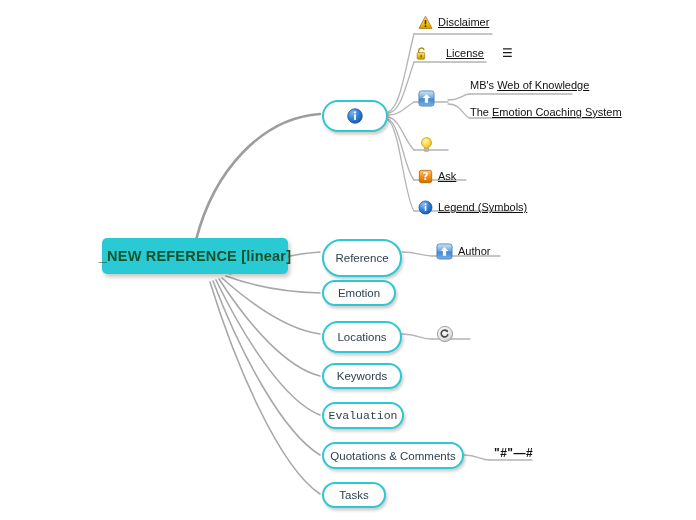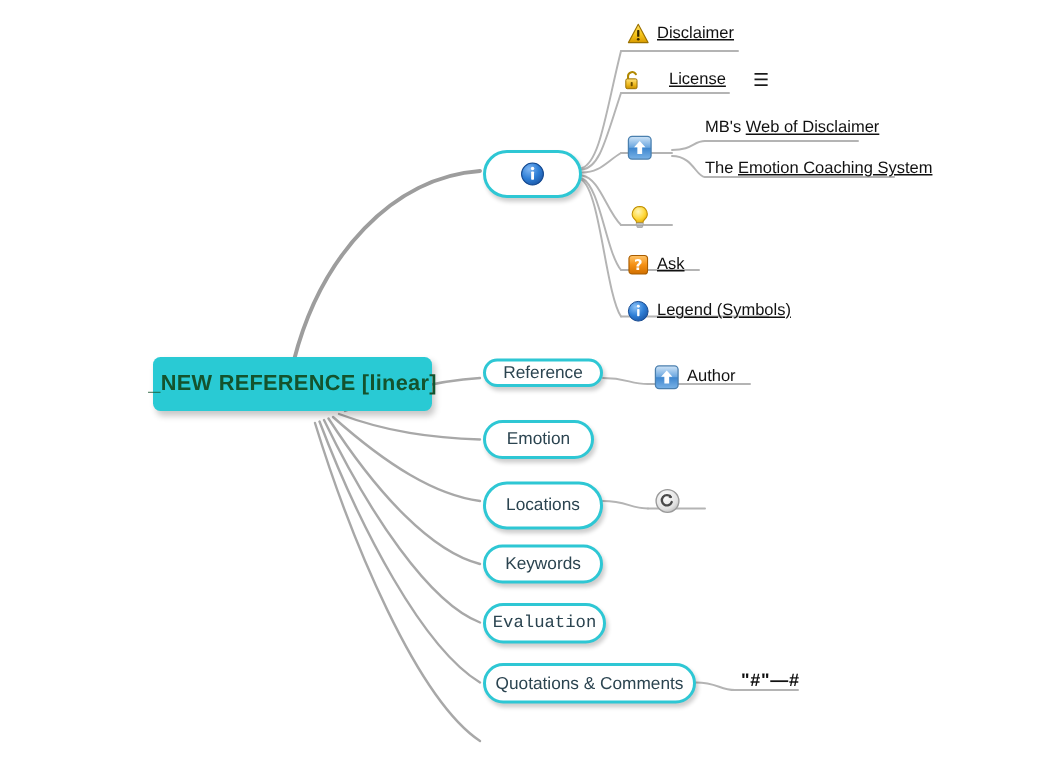--- a/index.html
+++ b/index.html
@@ -234,21 +234,21 @@
             <stop offset="100%" stop-color="#79b2e6"></stop>
           </linearGradient>
         </defs>
         <rect x="1" y="1" width="16" height="16" rx="2.6" fill="url(#gArrowA)" stroke="#4a7fae" stroke-width="0.9"></rect>
         <path d="M9 4.2 L13 8.6 H10.7 V13.4 H7.3 V8.6 H5 Z" fill="#ffffff"></path>
       </svg>
     </span>
   </div>
 
   <div class="leaf-text-only" style="left:470px; top:79px;">
-    <span class="pre">MB's </span><span class="link">Web of Disclaimer</span>
+    <span class="pre">MB's </span><span class="link">Web of Knowledge</span>
   </div>
 
   <div class="leaf-text-only" style="left:470px; top:106px;">
     <span class="pre">The </span><span class="link">Emotion Coaching System</span>
   </div>
 
   <div class="leaf" style="left:418px; top:135px; height:20px;">
     <span class="icon">
       <svg width="17" height="18" viewBox="0 0 16 18">
         <defs>
@@ -293,21 +293,21 @@
           </radialGradient>
         </defs>
         <circle cx="8" cy="8" r="7" fill="url(#gInfo2)" stroke="#14488f" stroke-width="0.7"></circle>
         <rect x="7.2" y="6.4" width="1.7" height="5.2" rx="0.5" fill="#ffffff"></rect>
         <circle cx="8.05" cy="4.5" r="1.05" fill="#ffffff"></circle>
       </svg>
     </span>
     <span class="lbl link">Legend (Symbols)</span>
   </div>
 
-  <div class="pill" style="left:322px; top:239px; width:80px; height:19px;">
+  <div class="pill" style="left:322px; top:239px; width:80px; height:38px;">
     <span>Reference</span>
   </div>
 
   <div class="pill" style="left:322px; top:280px; width:74px; height:26px;">
     <span>Emotion</span>
   </div>
 
   <div class="pill" style="left:322px; top:321px; width:80px; height:32px;align-items:center;">
     <span>Locations</span>
   </div>
@@ -317,20 +317,23 @@
   </div>
 
   <div class="pill" style="left:322px; top:402px; width:82px; height:27px;font-family:Liberation Mono, monospace;">
     <span>Evaluation</span>
   </div>
 
   <div class="pill" style="left:322px; top:442px; width:142px; height:27px;">
     <span>Quotations &amp; Comments</span>
   </div>
 
+  <div class="pill" style="left:322px; top:482px; width:64px; height:26px;">
+    <span>Tasks</span>
+  </div>
 
   <div class="leaf" style="left:436px; top:241px; height:20px;">
     <span class="icon">
       <svg width="17" height="17" viewBox="0 0 18 18">
         <defs>
           <linearGradient id="gArrowB" x1="0" y1="0" x2="0" y2="1">
             <stop offset="0%" stop-color="#cfe4f7"></stop>
             <stop offset="48%" stop-color="#6ba7e0"></stop>
             <stop offset="52%" stop-color="#3f87cf"></stop>
             <stop offset="100%" stop-color="#79b2e6"></stop>

